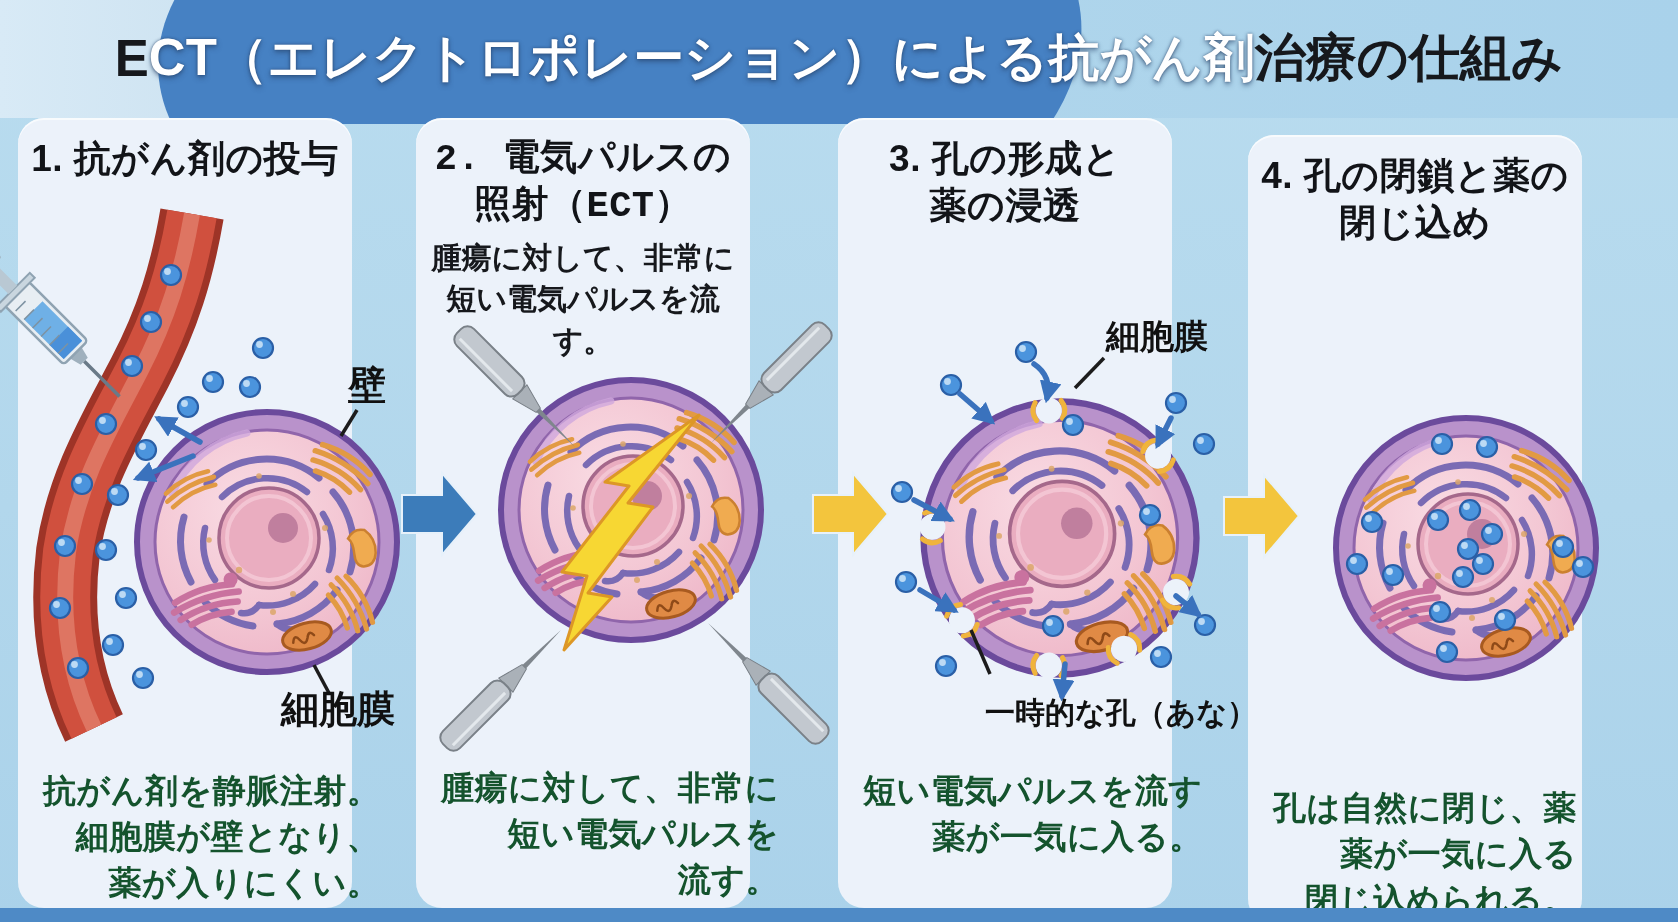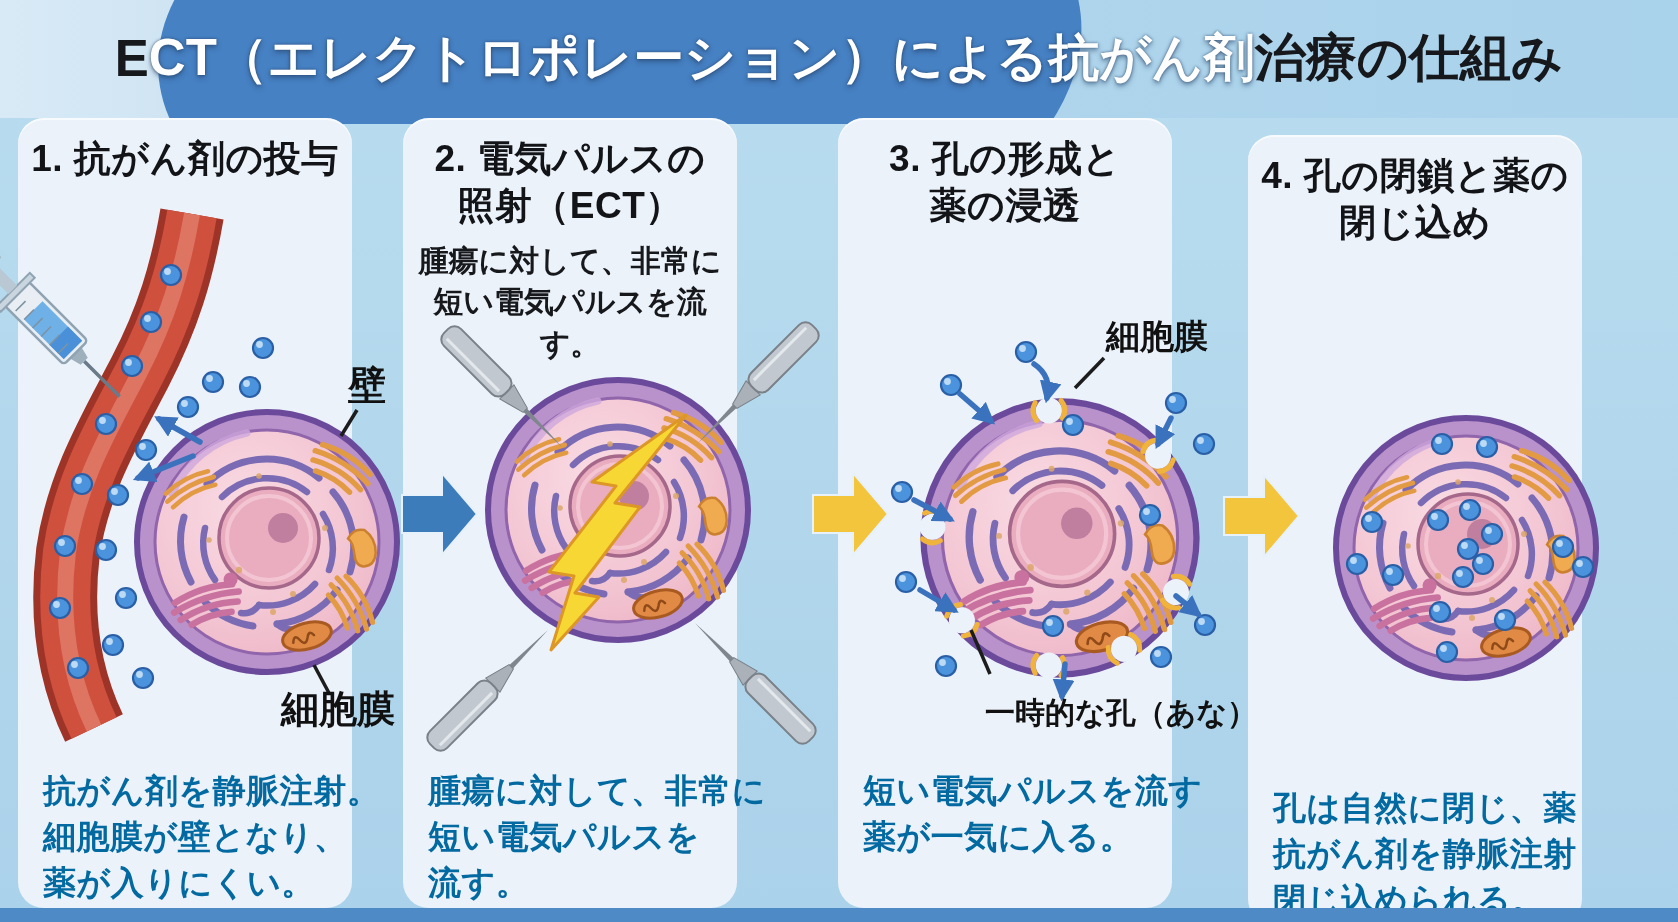--- a/index.html
+++ b/index.html
@@ -24,37 +24,37 @@
   .title-light {
     color:#ffffff;
     text-shadow:0 0 3px rgba(35,62,100,.75), 0 3px 5px rgba(35,62,100,.5);
   }
   
   .panel {
     position:absolute; top:118px; width:334px; height:790px;
     background:#ecf2fa; border-radius:26px;
     box-shadow:inset 0 2px 0 rgba(255,255,255,.65);
   }
-  .panel-1 { left:18px; }  .panel-2 { left:403px; }
+  .panel-1 { left:18px; }  .panel-2 { left:416px;font-family:Liberation Mono, monospace; }
   .panel-3 { left:838px; } .panel-4 { left:1248px;margin-top:17px; }
   .heading {
     position:absolute; top:18px; left:0; width:100%;
     text-align:center; font-size:37px; font-weight:800; color:#121418;
     line-height:1.26; letter-spacing:.5px;
   }
   .subtext {
     position:absolute; top:122px; left:0; width:100%;
     text-align:center; font-size:30px; font-weight:700; color:#16181c;
     line-height:1.38;
   }
   .illus { position:absolute; left:0; overflow:visible; }
   .desc {
     position:absolute; top:650px; left:25px;
-    font-size:33px; font-weight:700; color:#0369a1;
-    line-height:1.39; letter-spacing:.5px; white-space:nowrap;
+    font-size:33px; font-weight:700; color:#14532d;
+    line-height:1.39; letter-spacing:.5px; white-space:nowrap;text-align:right;
   }
   .svg-label { font-size:34px; font-weight:700; fill:#111; }
   .svg-label-lg { font-size:38px; font-weight:700; fill:#111; }
   .svg-label-sm { font-size:30px; font-weight:700; fill:#111; }
   
   .flow-arrow { position:absolute; width:76px; height:84px; }
   .fa-1 { left:402px; top:472px; } .fa-2 { left:813px; top:472px; } .fa-3 { left:1224px; top:474px; }
   .bottom-strip { position:absolute; left:0; top:908px; width:1678px; height:14px; background:#4e8ac6; }
   svg { overflow:visible; }
   .golgi path { stroke:#e29a43; stroke-width:5.5; fill:none; stroke-linecap:round; }
@@ -394,21 +394,21 @@
           <use href="#particle" x="235" y="277"></use>
         <use href="#particle" x="215" y="290"></use>
           <use href="#particle" x="192" y="325"></use>
         <use href="#particle" x="257" y="333"></use>
           <use href="#particle" x="199" y="365"></use>
       </g>
     </svg>
 
     <div class="desc">
       <div>孔は自然に閉じ、薬</div>
-      <div>抗がん剤を静脈注射</div>
+      <div>薬が一気に入る</div>
       <div>閉じ込められる。</div>
     </div>
   </section>
 
   <svg class="flow-arrow fa-1" viewBox="0 0 76 84">
     <polygon points="0,23 40,23 40,1 75,42 40,83 40,61 0,61" fill="#3c7cba" stroke="#e7f1fa" stroke-width="2"></polygon>
   </svg>
   <svg class="flow-arrow fa-2" viewBox="0 0 76 84">
     <polygon points="0,23 40,23 40,1 75,42 40,83 40,61 0,61" fill="#f3c53d" stroke="#e7f1fa" stroke-width="2"></polygon>
   </svg>

